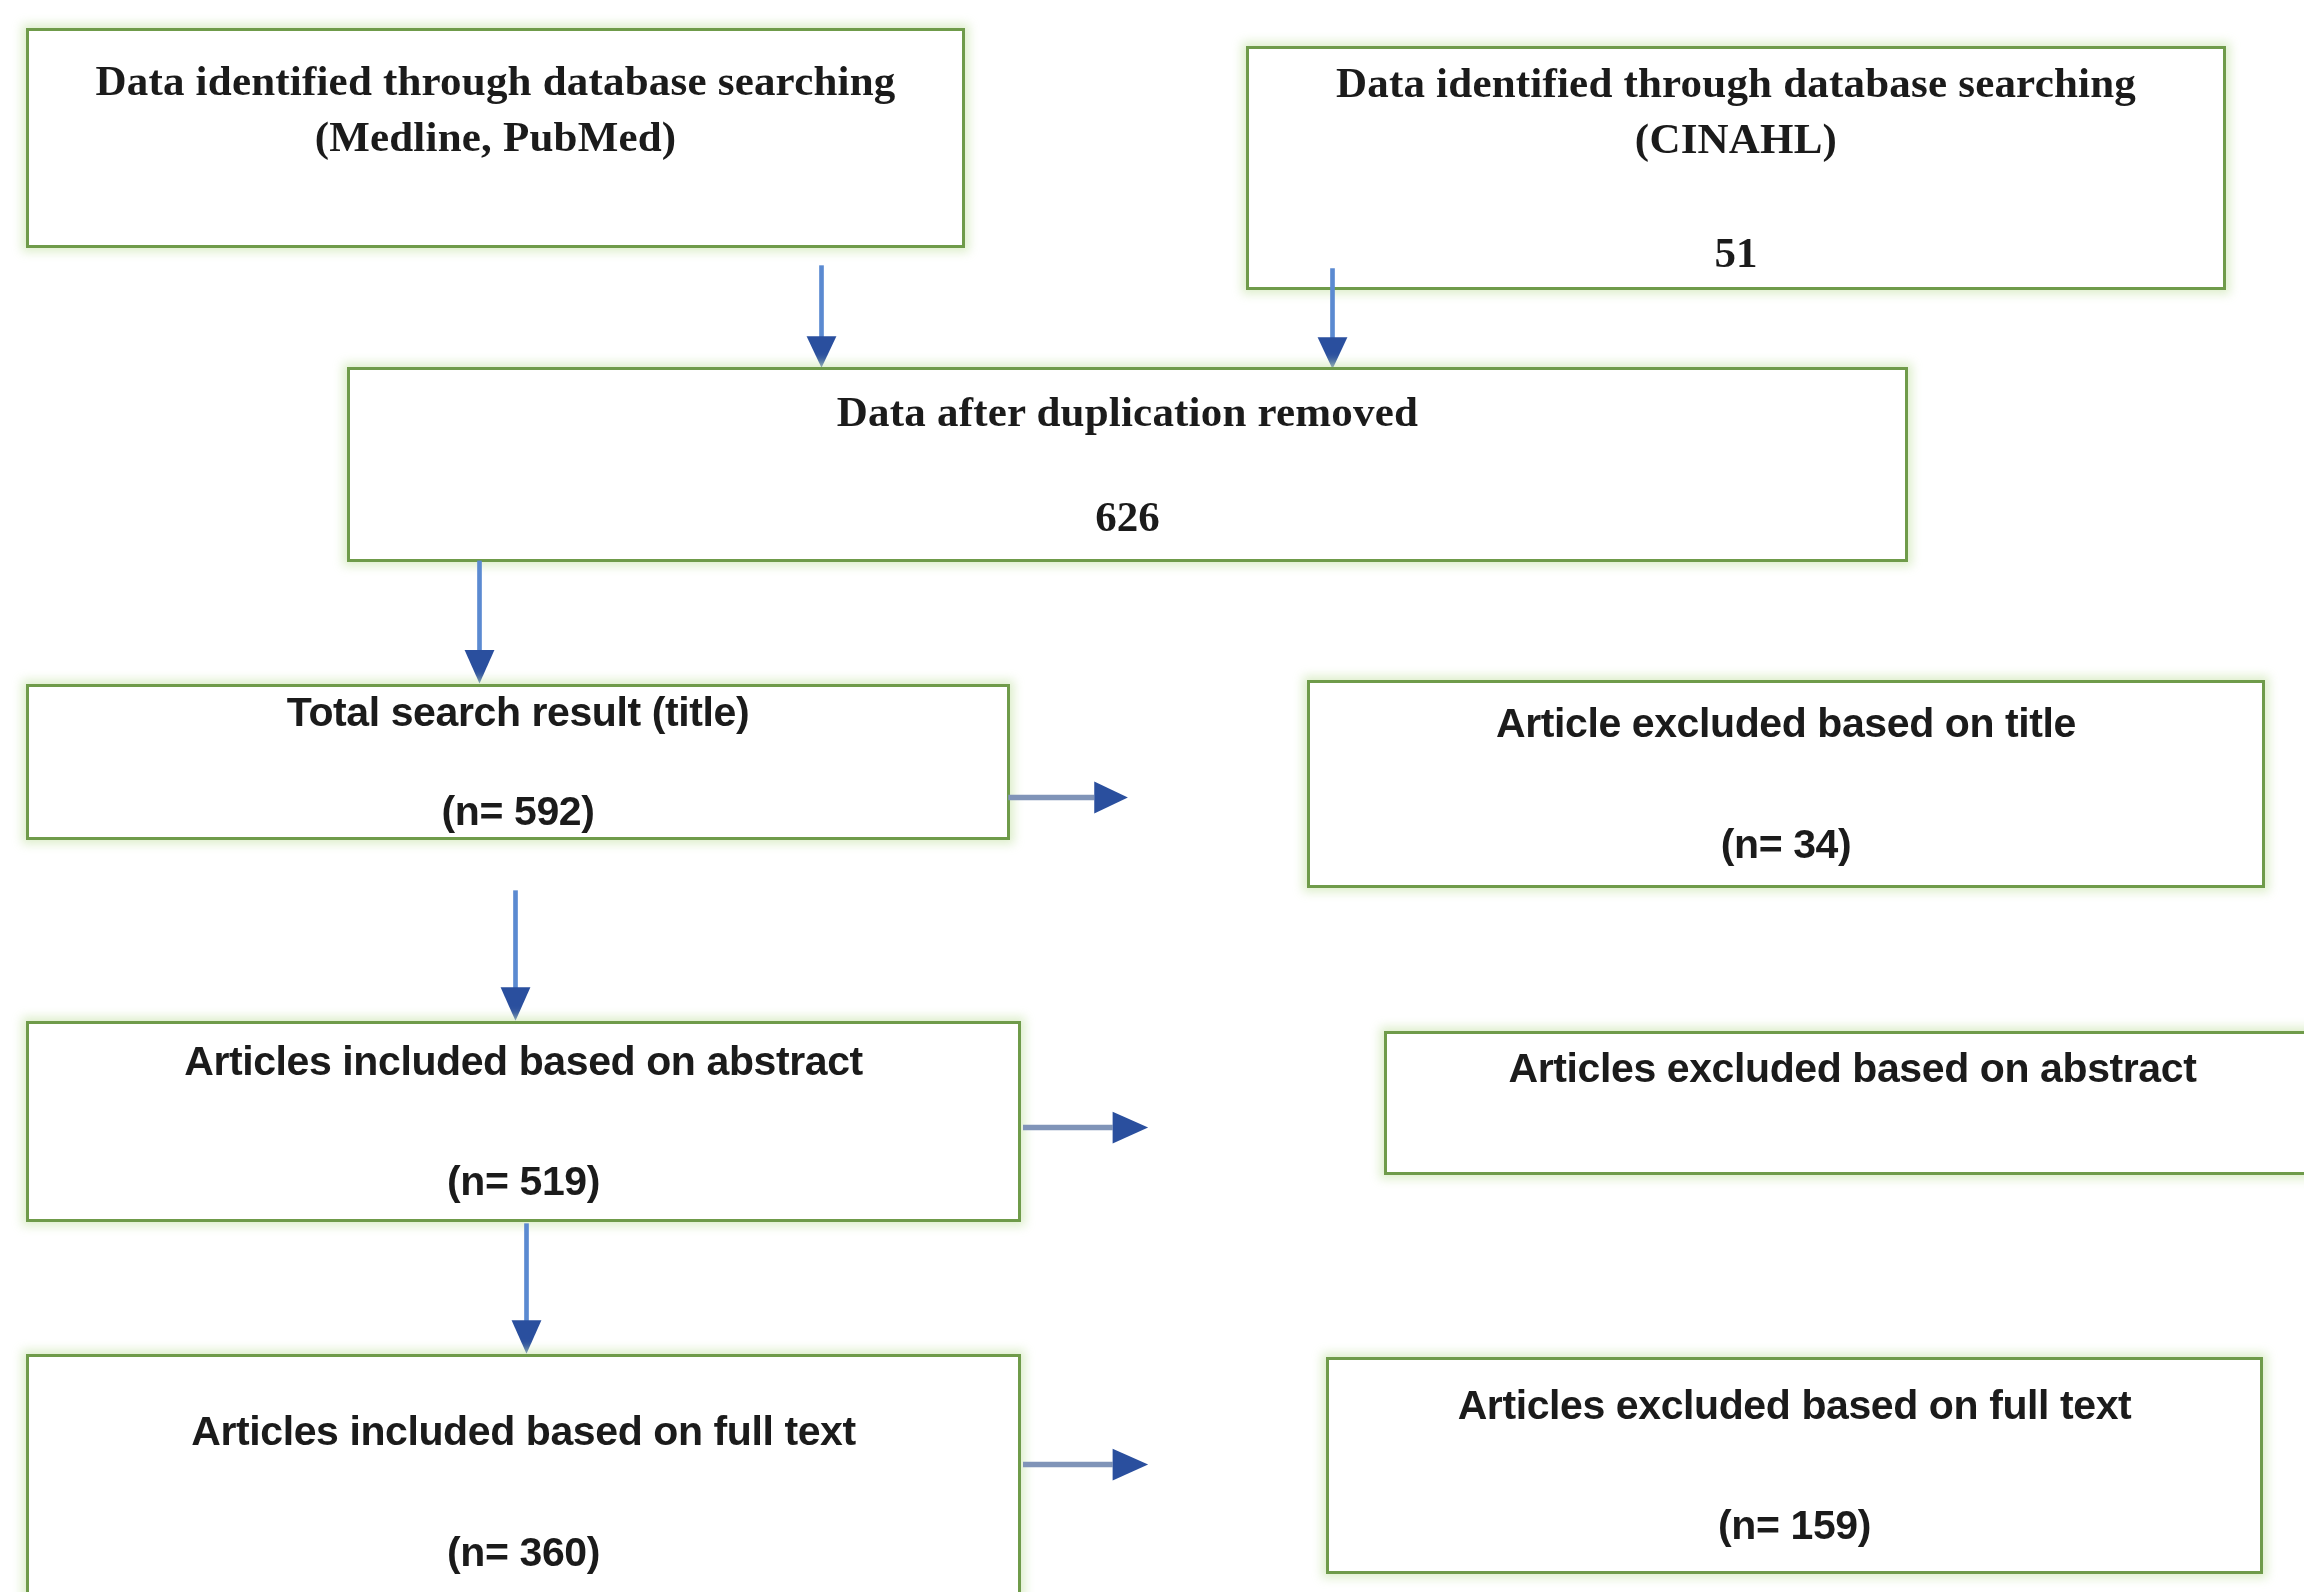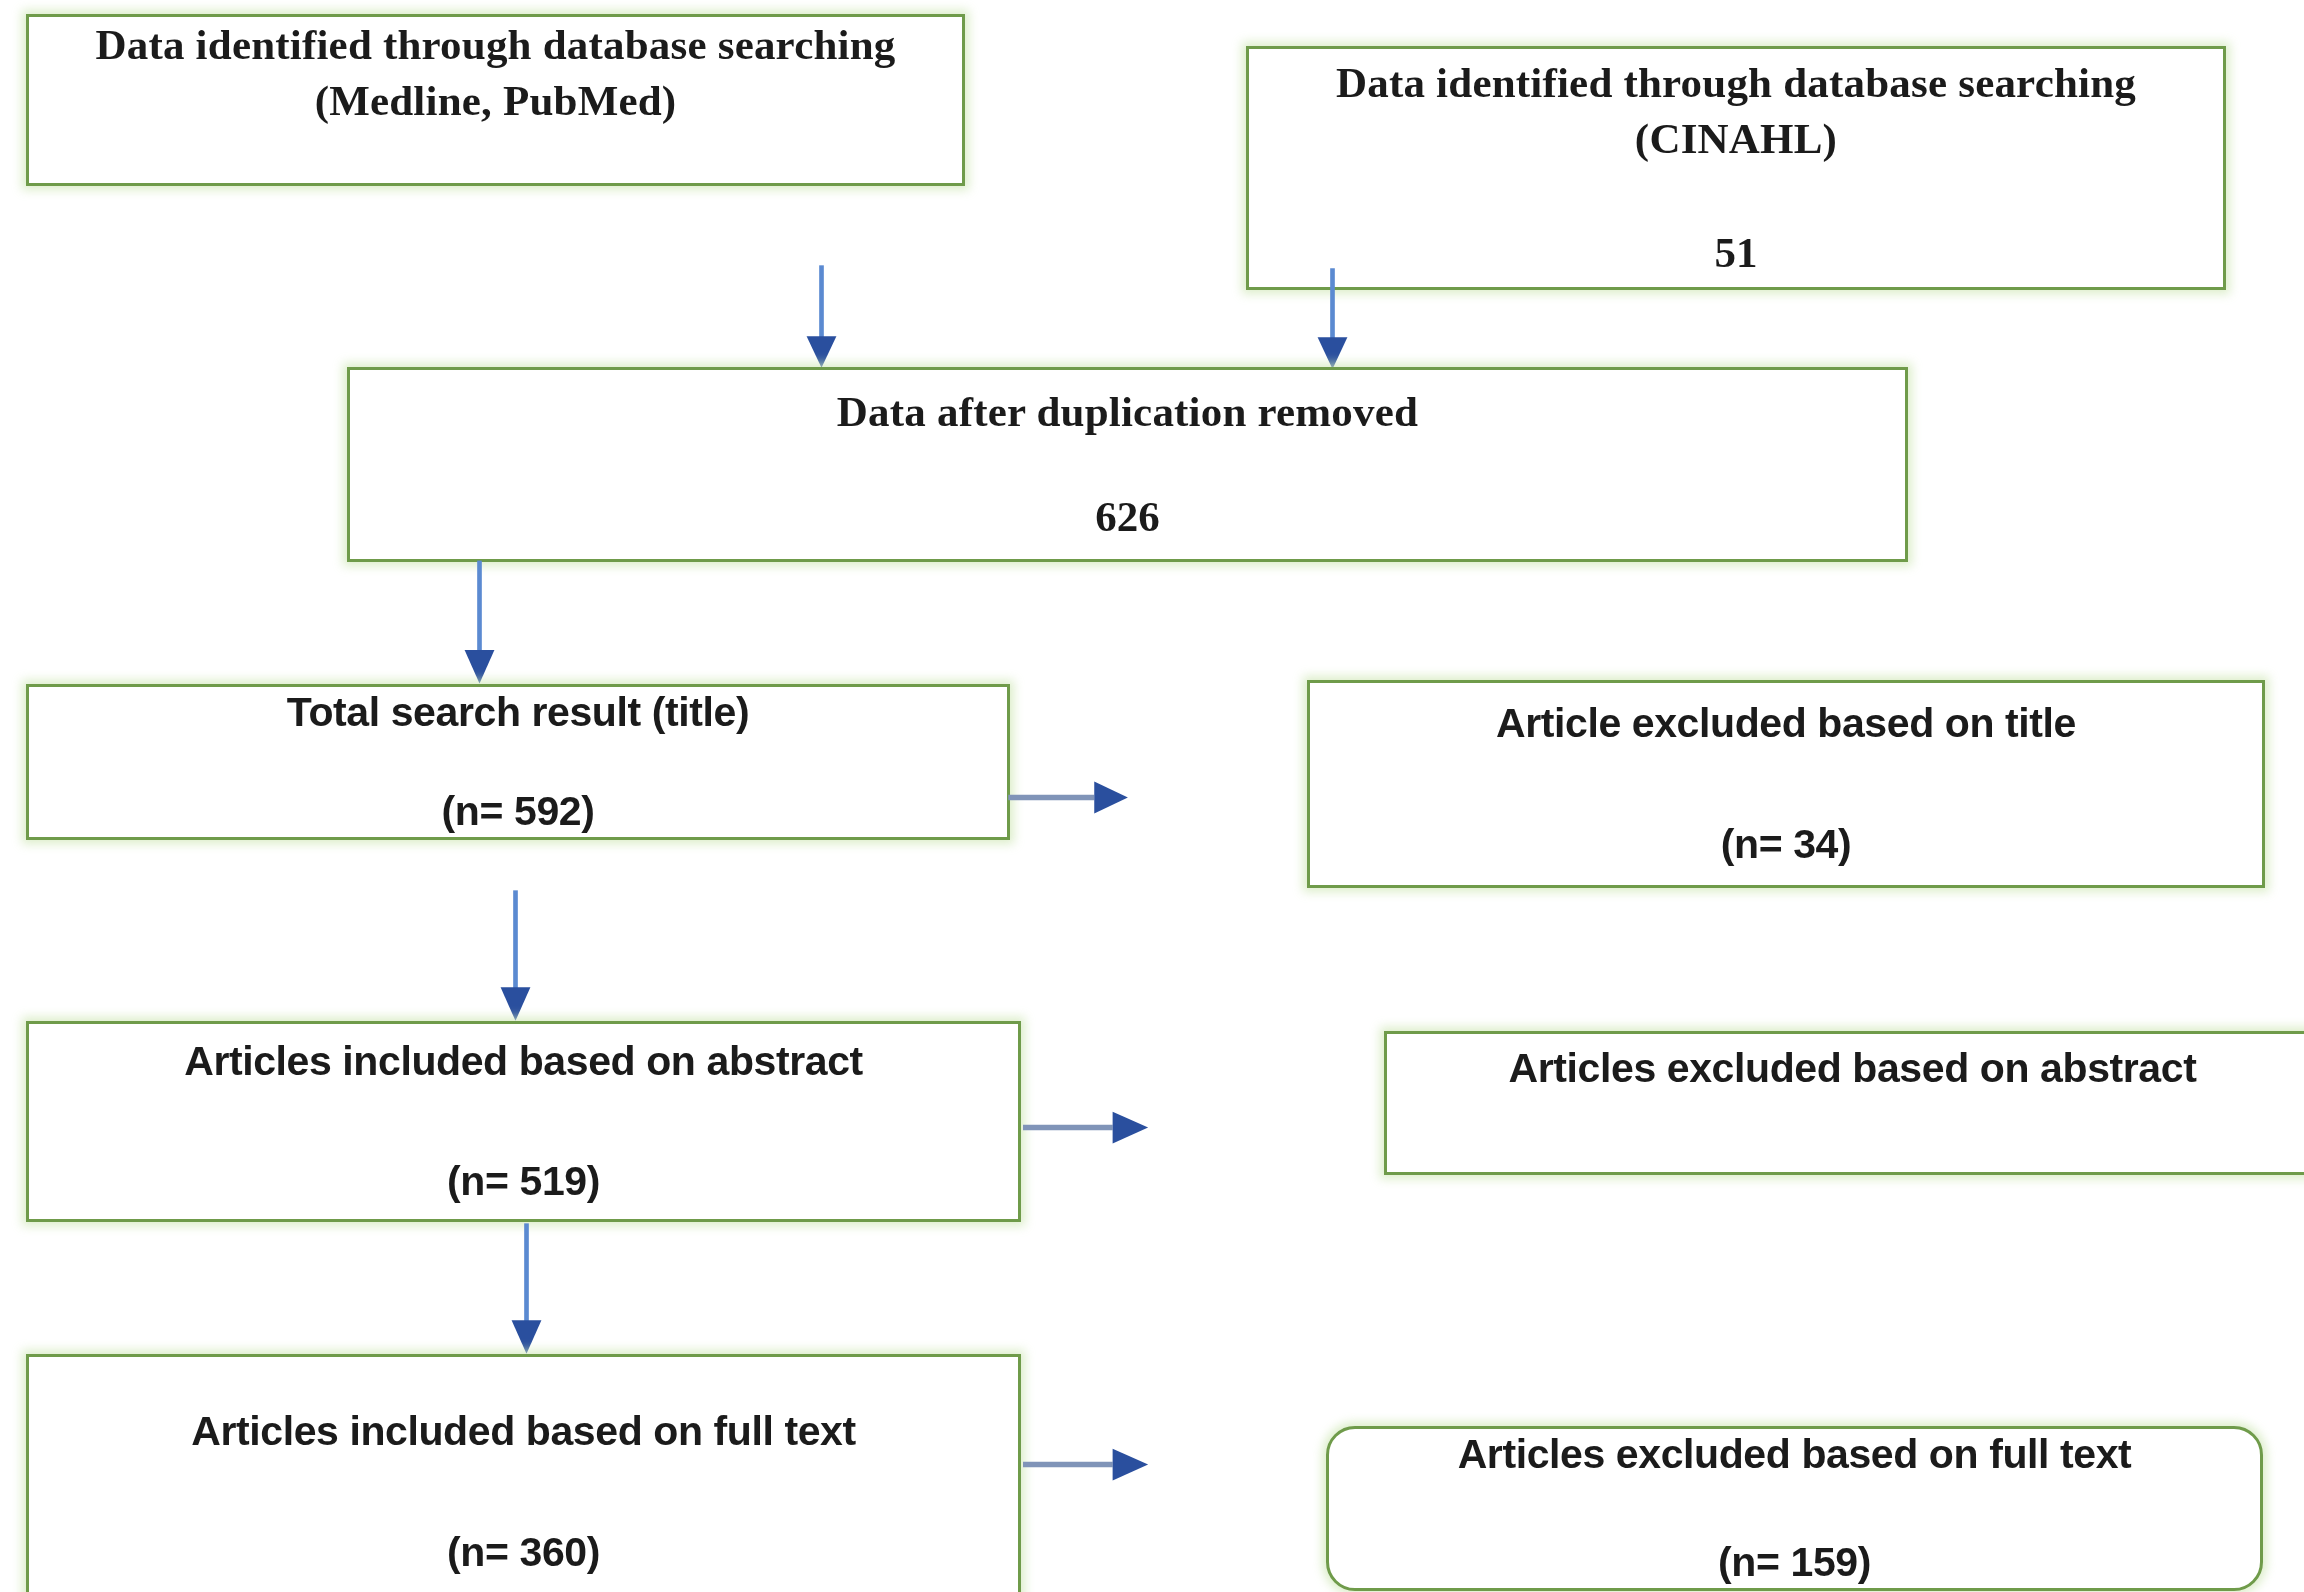--- a/index.html
+++ b/index.html
@@ -79,21 +79,21 @@
   .conn svg {
     display: block;
     overflow: visible;
   }
 </style>
 </head>
 <body>
 
 <div id="canvas">
 
-  <div class="node serif" style="left:26px; top:14px; width:939px; height:172px;">
+  <div class="node serif" style="left:26px; top:28px; width:939px; height:220px;">
     <div class="line title">Data identified through database searching (Medline, PubMed)</div>
     <div class="gap-md"></div>
   </div>
 
   <div class="node serif" style="left:1246px; top:26px; width:980px; height:244px;margin-top:20px;">
     <div class="line title">Data identified through database searching (CINAHL)</div>
     <div class="gap-md"></div>
     <div class="line count">51</div>
   </div>
 
@@ -174,21 +174,21 @@
       <polygon points="22,140 6,104 38,104" fill="#2a4f9e"></polygon>
     </svg>
   </div>
 
   <div class="node sans" style="left:26px; top:1354px; width:995px; height:276px;">
     <div class="line title">Articles included based on full text</div>
     <div class="gap-lg"></div>
     <div class="line count">(n= 360)</div>
   </div>
 
-  <div class="node sans" style="left:1326px; top:1426px; width:937px; height:165px;border-radius:29px;">
+  <div class="node sans" style="left:1326px; top:1357px; width:937px; height:217px;">
     <div class="line title">Articles excluded based on full text</div>
     <div class="gap-lg"></div>
     <div class="line count">(n= 159)</div>
   </div>
 
   <div class="conn" style="left:1023px; top:1443px;">
     <svg width="127" height="43" viewBox="0 0 136 46">
       <line x1="0" y1="23" x2="96" y2="23" stroke="#8094b8" stroke-width="6"></line>
       <polygon points="134,23 96,6 96,40" fill="#2a4f9e"></polygon>
     </svg>

